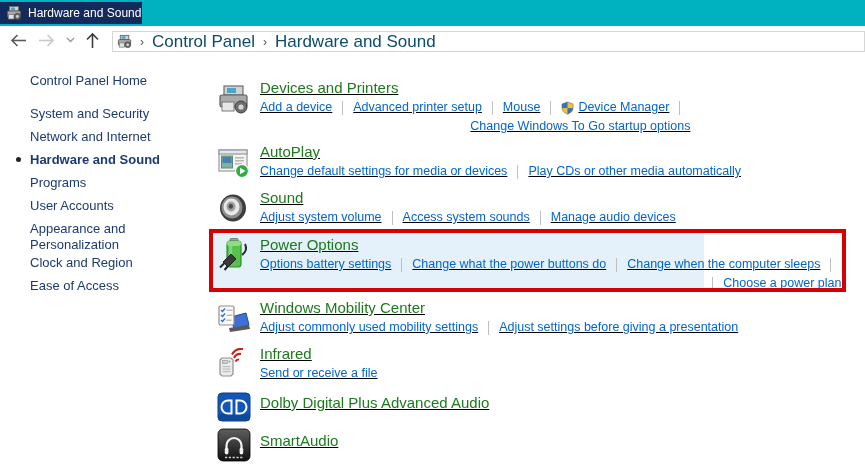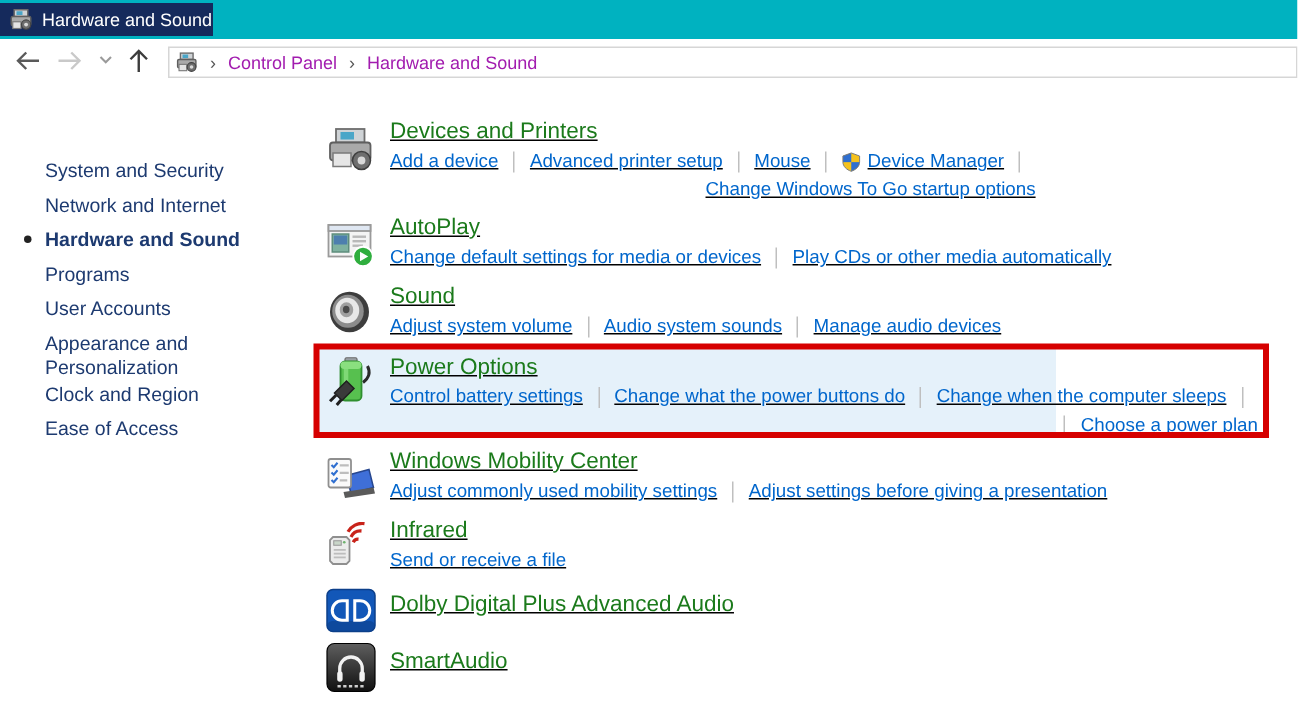--- a/index.html
+++ b/index.html
@@ -13,21 +13,21 @@
     background:#152a5c; display:flex; align-items:center; padding-left:6px; gap:6px; }
   .title-text { color:#ffffff; font-size:12px; white-space:nowrap; }
 
   
   .navbar { position:absolute; left:0; top:26px; width:865px; height:28px; background:#fff; }
   .nav-btn { position:absolute; top:4px; width:20px; height:20px; display:flex;
     align-items:center; justify-content:center; }
   .addressbar { position:absolute; left:112px; top:5px; height:21px; right:0;
     border:1px solid #d6d6d6; background:#fff; display:flex; align-items:center;
     padding-left:4px; gap:5px; }
-  .crumb { font-size:12px; color:#a21caf; white-space:nowrap; cursor:default; }
+  .crumb { font-size:17px; color:#0c4a6e; white-space:nowrap; cursor:default; }
   .crumb-sep { font-size:12px; color:#555; padding:0 3px; }
 
   
   .sidebar { position:absolute; left:0; top:54px; width:205px; height:414px; background:#fff; }
   .side-item { position:absolute; left:30px; width:162px; font-size:13px; color:#1d3a70;
     line-height:16px; cursor:pointer; }
   .side-item.bold { font-weight:bold; }
   .bullet { position:absolute; left:-14px; top:5px; width:5px; height:5px;
     border-radius:50%; background:#222; }
 
@@ -107,20 +107,21 @@
         </svg>
       </span>
       <span class="crumb-sep">›</span>
       <span class="crumb">Control Panel</span>
       <span class="crumb-sep">›</span>
       <span class="crumb">Hardware and Sound</span>
     </div>
   </div>
 
   <div class="sidebar">
+    <a class="side-item" style="top:19px">Control Panel Home</a>
     <a class="side-item" style="top:52px">System and Security</a>
     <a class="side-item" style="top:75px">Network and Internet</a>
     <a class="side-item bold" style="top:98px">
       <span class="bullet"></span>
       <span>Hardware and Sound</span>
     </a>
     <a class="side-item" style="top:121px">Programs</a>
     <a class="side-item" style="top:144px">User Accounts</a>
     <a class="side-item" style="top:167px; width:150px;">Appearance and Personalization</a>
     <a class="side-item" style="top:201px">Clock and Region</a>
@@ -208,21 +209,21 @@
         <ellipse cx="14.5" cy="15" rx="8" ry="8.5" fill="#e8e8e8"></ellipse>
         <ellipse cx="14" cy="14.5" rx="4.5" ry="5" fill="#9f9f9f"></ellipse>
         <ellipse cx="13.8" cy="14.3" rx="2.2" ry="2.5" fill="#4a4a4a"></ellipse>
       </svg>
     </span>
     <div class="sec-text">
       <a class="sec-title">Sound</a>
       <div class="links">
         <a>Adjust system volume</a>
         <span class="sep"></span>
-        <a>Audio system sounds</a>
+        <a>Access system sounds</a>
         <span class="sep"></span>
         <a>Manage audio devices</a>
       </div>
     </div>
   </div>
 
   <div class="section" style="top:236px">
     <span class="sec-icon" style="top:0px">
       <svg width="34" height="36" viewBox="0 0 34 36">
         <path d="M28,8 C30,12 29,16 25,19" fill="none" stroke="#2b2b2b" stroke-width="2"></path>
@@ -231,21 +232,21 @@
         <rect x="10" y="5" width="14" height="5" rx="2.5" fill="#8adf7f"></rect>
         <rect x="12.2" y="8" width="3" height="20" rx="1.5" fill="#8adf7f" opacity="0.8"></rect>
         <path d="M14,18 L6,26 L11,31 L19,23 Z" fill="#3a3a3a" stroke="#1f1f1f" stroke-width="1"></path>
         <path d="M7,27.5 L3,31.5" stroke="#1f1f1f" stroke-width="2"></path>
         <path d="M10.5,30.5 L7.5,34" stroke="#1f1f1f" stroke-width="2"></path>
       </svg>
     </span>
     <div class="sec-text">
       <a class="sec-title">Power Options</a>
       <div class="links">
-        <a>Control battery settings</a>
+        <a>Options battery settings</a>
         <span class="sep"></span>
         <a>Change what the power buttons do</a>
         <span class="sep"></span>
         <a>Change when the computer sleeps</a>
         <span class="sep"></span>
       </div>
       <div class="links">
         <span class="sep"></span>
         <a>Choose a power plan</a>
       </div>

